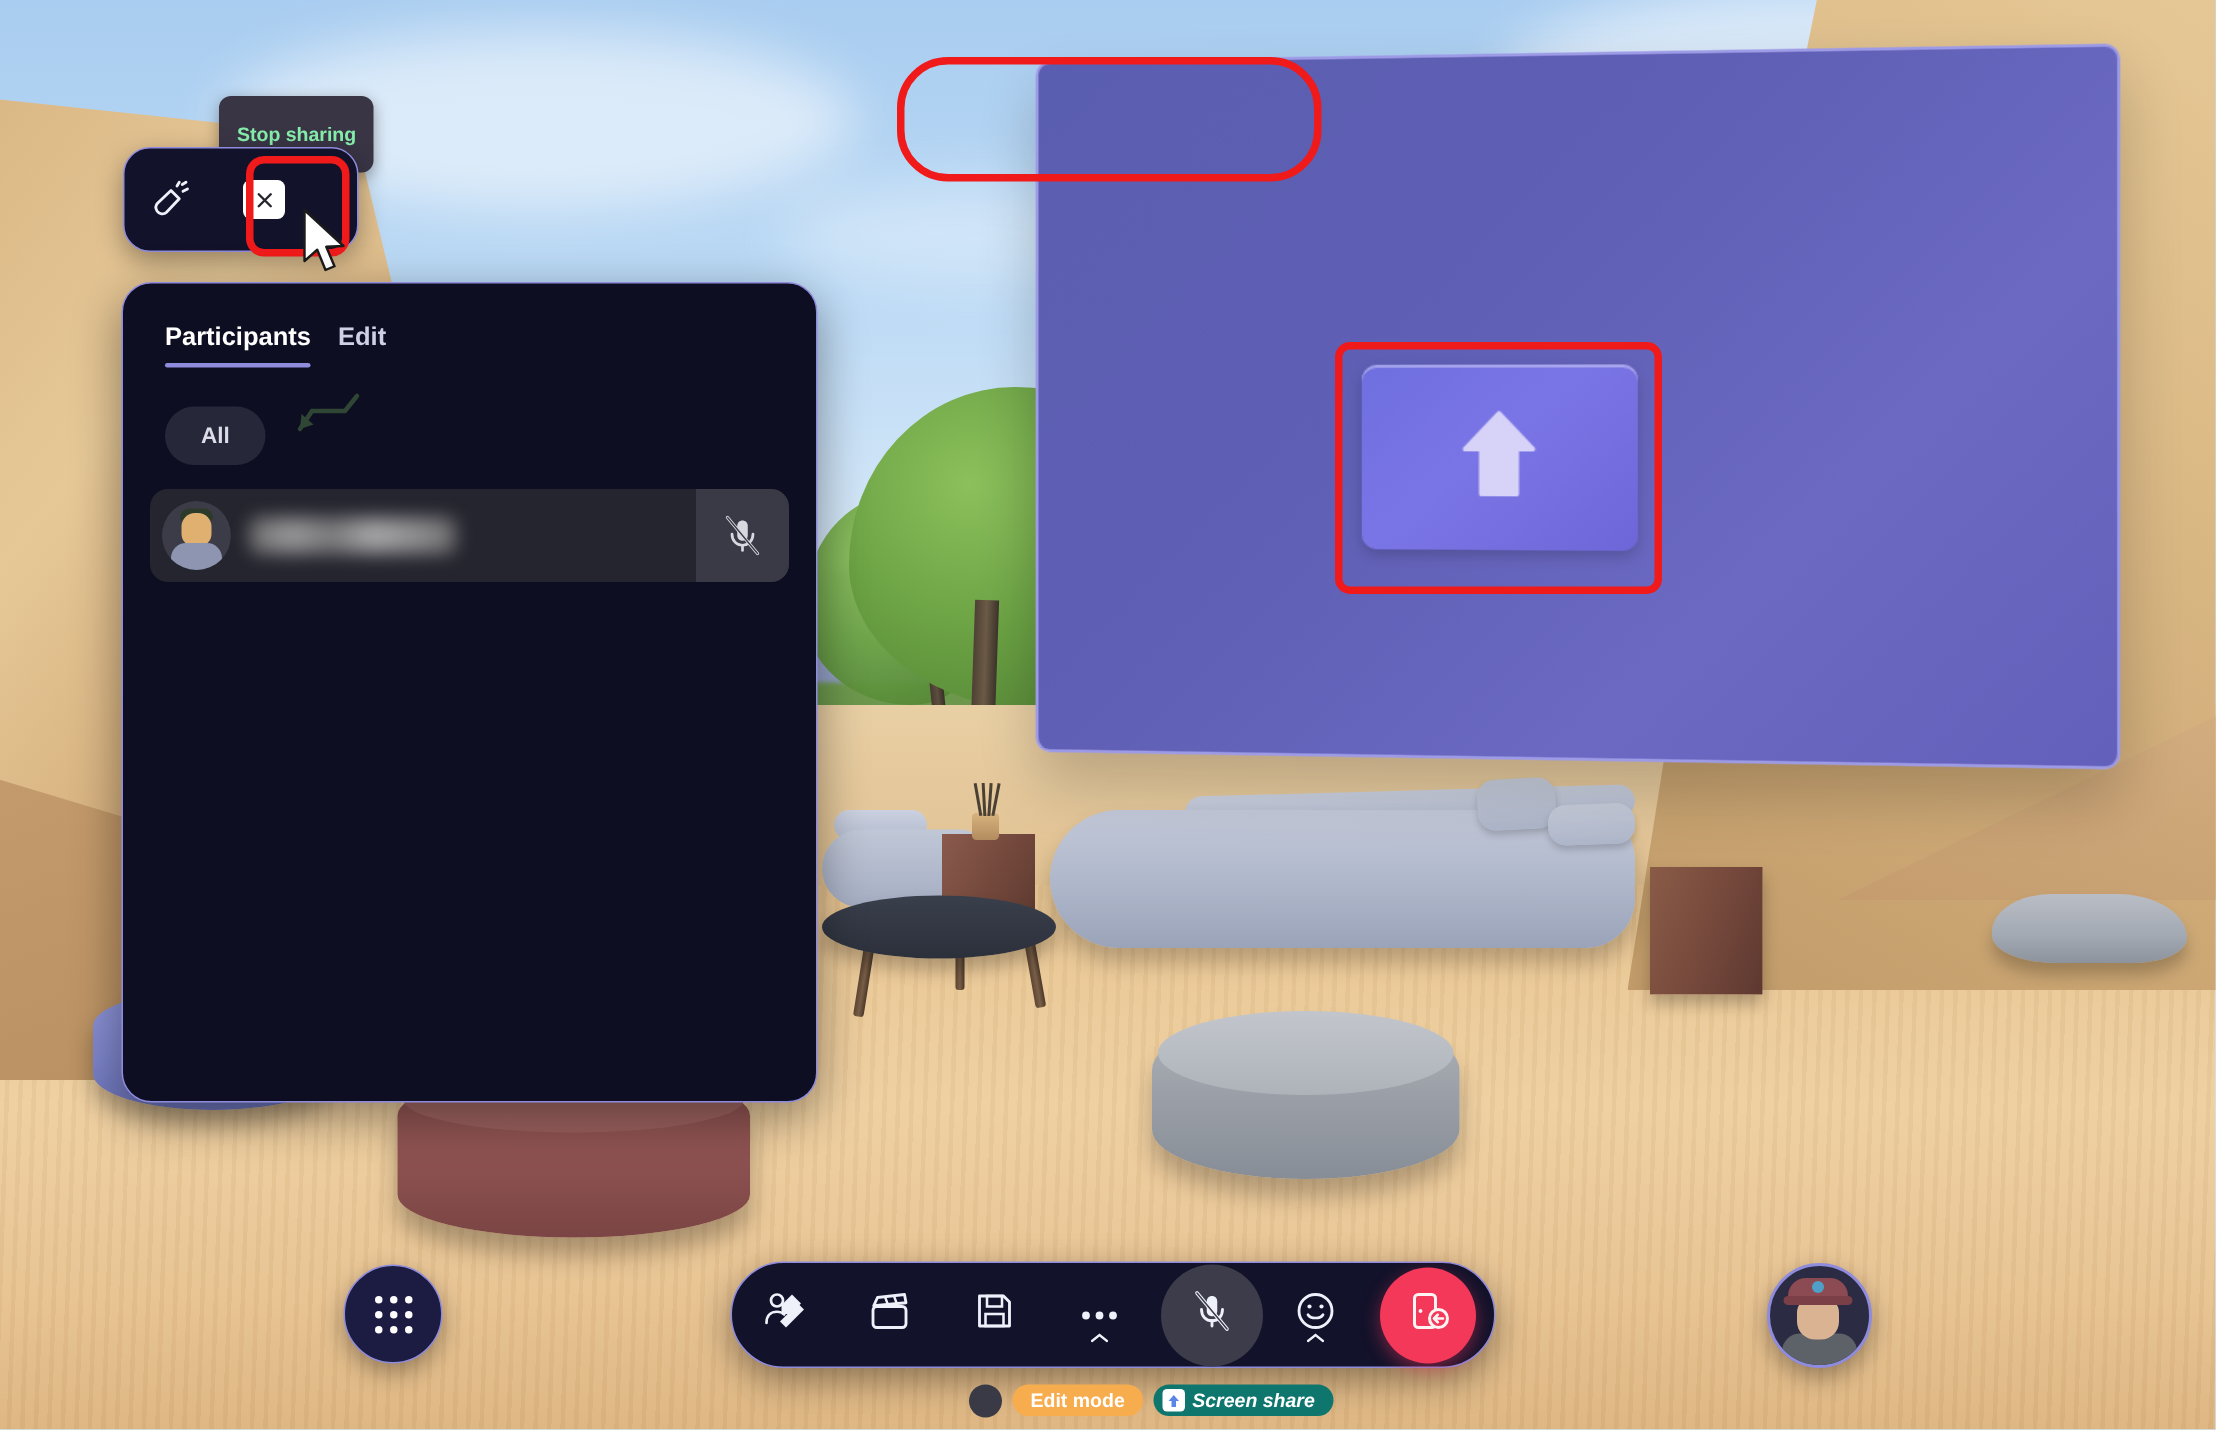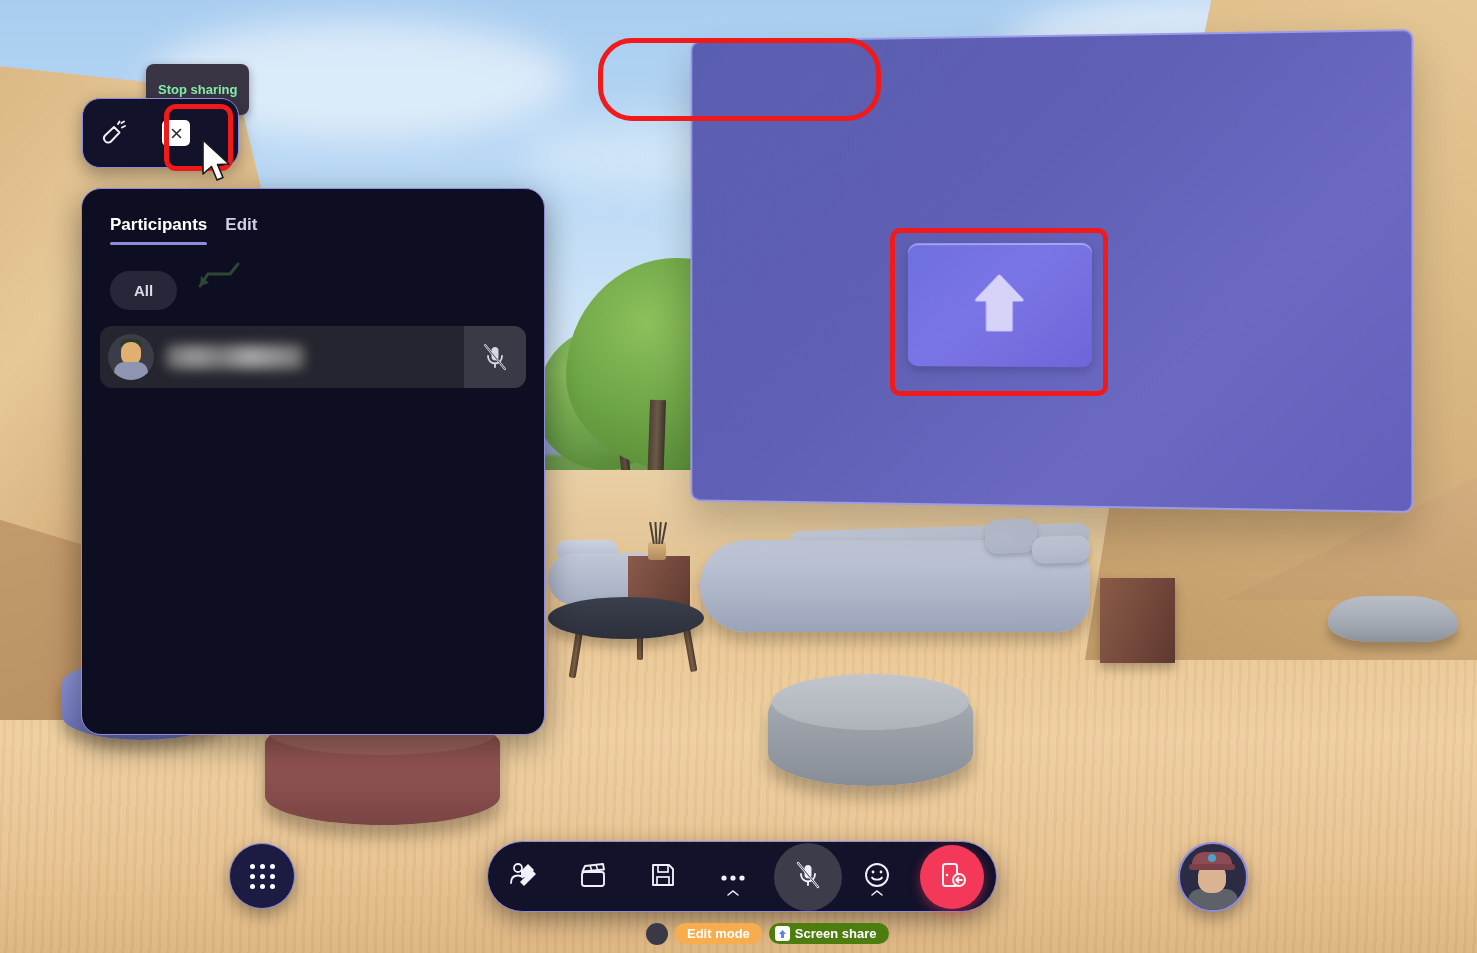--- a/index.html
+++ b/index.html
@@ -289,21 +289,21 @@
   
   .status-row{
     position:absolute;left:626px;top:923px;display:flex;align-items:flex-start;gap:7px;margin-left:20px;
   }
   .status-dot{width:22px;height:22px;border-radius:50%;background:#3a3a46;}
   .badge{
     display:flex;align-items:center;gap:5px;border-radius:12px;
     padding:3px 12px;font-size:13px;font-weight:bold;color:#fff;
   }
   .badge-edit{background:#f7ad4e;}
-  .badge-share{background:#4d7c0f;padding-left:6px;}
+  .badge-share{background:#0f766e;padding-left:6px;font-style:italic;}
   .badge-share-ico{
     width:15px;height:15px;background:#fff;border-radius:3px;
     display:flex;align-items:center;justify-content:center;flex:0 0 auto;
   }
 </style>
 </head>
 <body>
 
 <div class="stage">
 

